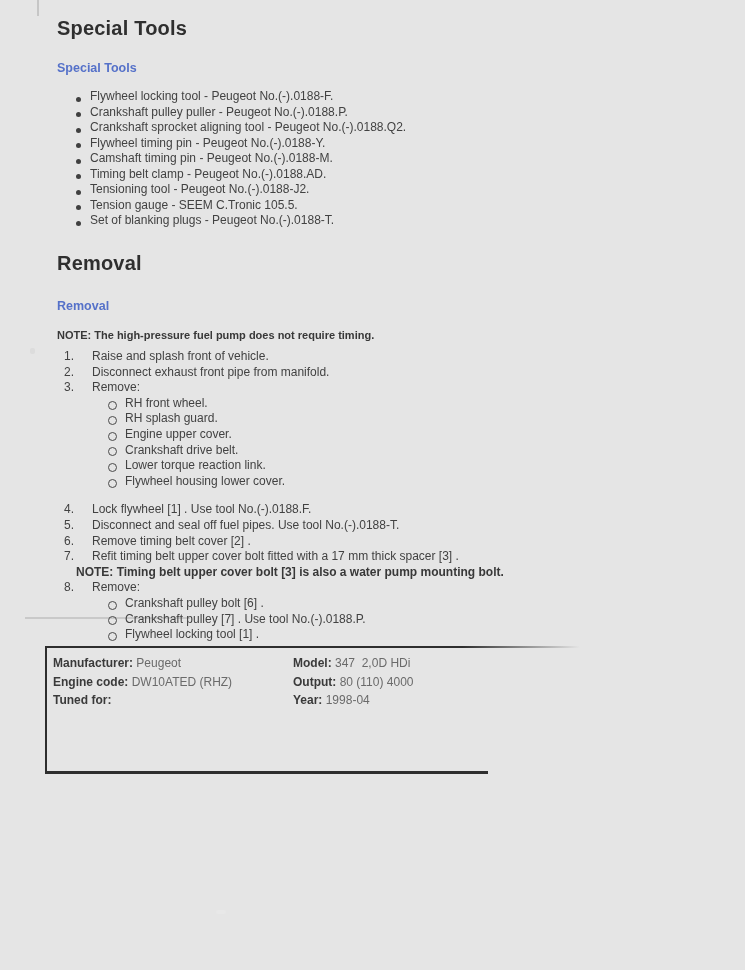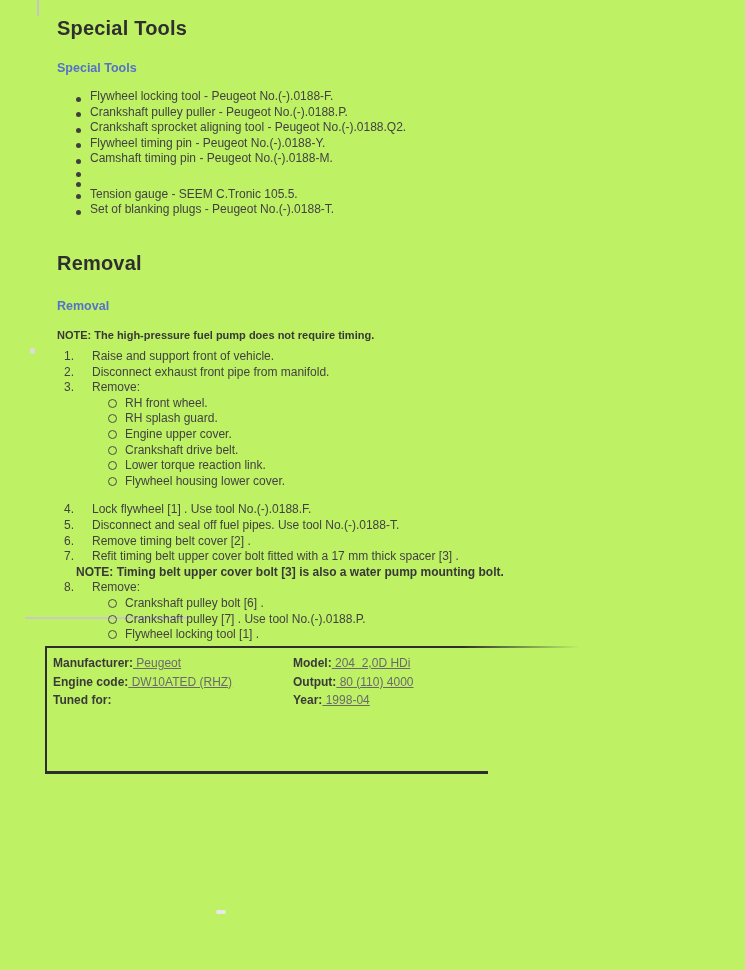--- a/index.html
+++ b/index.html
@@ -1,19 +1,19 @@
 <!DOCTYPE html>
 <html><head>
 <meta charset="utf-8">
 <style>
   html,body{margin:0;padding:0;background:#ffffff;}
   .page{
     position:relative;
     width:745px;height:970px;
-    background:#bef264;
+    background:#e5e5e5;
     font-family:"Liberation Sans", sans-serif;
     color:#3f3f3f;
     overflow:hidden;
   }
   
   .artifact{position:absolute;pointer-events:none;}
   .edge-line{left:37px;top:0;width:2px;height:16px;background:#c6c6c6;}
   .speck{left:30px;top:348px;width:5px;height:6px;background:#dcdcdc;border-radius:2px;}
   .strike-line{left:25px;top:617px;width:165px;height:2px;background:#c9c9c9;filter:blur(.4px);}
   .smudge{left:216px;top:910px;width:10px;height:4px;background:#e8e8e8;border-radius:2px;}
@@ -30,38 +30,38 @@
   .tool-row{display:flex;align-items:center;line-height:15.5px;font-size:12px;color:#424242;}
   .dot{flex:0 0 auto;width:5px;height:5px;border-radius:50%;background:#3f3f3f;margin:5px 9px 0 0;}
 
   .sec-removal{position:absolute;left:57px;top:252px;width:660px;}
   .sec-removal .blue-sub{margin-top:24px;}
   .main-note{margin-top:15px;font-size:11px;font-weight:700;color:#383838;line-height:15px;}
 
   .steps{position:absolute;left:64px;top:349px;width:650px;font-size:12px;color:#424242;}
   .step{display:flex;line-height:15.6px;}
   .step .num{flex:0 0 28px;}
-  .substep{display:flex;align-items:flex-start;line-height:15.6px;margin-left:44px;}
+  .substep{display:flex;align-items:center;line-height:15.6px;margin-left:44px;}
   .circle{flex:0 0 auto;width:7px;height:7px;border:1.3px solid #4a4a4a;border-radius:50%;margin:3px 8px 0 0;background:transparent;}
   .gap13{height:13px;}
   .step-note{margin-left:12px;font-weight:700;color:#383838;line-height:15.6px;}
 
   
   .infobox{position:absolute;left:45px;top:646px;width:660px;height:128px;}
   .ib-top{position:absolute;left:0;top:0;width:535px;height:2px;
           background:linear-gradient(to right,#2e2e2e 0%,#2e2e2e 78%,rgba(46,46,46,0) 100%);}
   .ib-left{position:absolute;left:0;top:0;width:2px;height:127px;background:#2e2e2e;}
   .ib-bottom{position:absolute;left:0;top:125px;width:443px;height:2.5px;background:#2e2e2e;}
   .ib-cols{position:absolute;left:8px;top:8px;display:flex;width:620px;}
   .ib-col{display:flex;flex-direction:column;}
   .ib-col.left{width:240px;}
   .ib-col.right{width:300px;}
   .ib-row{line-height:18.5px;font-size:12px;white-space:pre-wrap;}
   .ib-row .lbl{font-weight:700;color:#3a3a3a;}
-  .ib-row .val{color:#6a6a6a;text-decoration:underline;}
+  .ib-row .val{color:#6a6a6a;}
 </style>
 </head>
 <body>
 
 <div class="page">
 
   <div class="artifact edge-line"></div>
   <div class="artifact speck"></div>
   <div class="artifact strike-line"></div>
   <div class="artifact smudge"></div>
@@ -85,23 +85,25 @@
       <div class="tool-row">
           <span class="dot"></span>
           <span>Flywheel timing pin - Peugeot No.(-).0188-Y.</span>
         </div>
       <div class="tool-row">
           <span class="dot"></span>
           <span>Camshaft timing pin - Peugeot No.(-).0188-M.</span>
         </div>
       <div class="tool-row">
           <span class="dot"></span>
-        </div>
-      <div class="tool-row">
-          <span class="dot"></span>
+          <span>Timing belt clamp - Peugeot No.(-).0188.AD.</span>
+        </div>
+      <div class="tool-row">
+          <span class="dot"></span>
+          <span>Tensioning tool - Peugeot No.(-).0188-J2.</span>
         </div>
       <div class="tool-row">
           <span class="dot"></span>
           <span>Tension gauge - SEEM C.Tronic 105.5.</span>
         </div>
       <div class="tool-row">
           <span class="dot"></span>
           <span>Set of blanking plugs - Peugeot No.(-).0188-T.</span>
         </div>
     </div>
@@ -109,21 +111,21 @@
 
   <section class="sec-removal">
     <h1>Removal</h1>
     <div class="blue-sub">Removal</div>
     <div class="main-note">NOTE: The high-pressure fuel pump does not require timing.</div>
   </section>
 
   <div class="steps">
     <div class="step">
         <span class="num">1.</span>
-        <span class="txt">Raise and support front of vehicle.</span>
+        <span class="txt">Raise and splash front of vehicle.</span>
       </div>
     <div class="step">
         <span class="num">2.</span>
         <span class="txt">Disconnect exhaust front pipe from manifold.</span>
       </div>
     <div class="step">
         <span class="num">3.</span>
         <span class="txt">Remove:</span>
       </div>
 
@@ -194,20 +196,20 @@
     <div class="ib-top"></div>
     <div class="ib-left"></div>
     <div class="ib-bottom"></div>
     <div class="ib-cols">
       <div class="ib-col left">
         <div class="ib-row"><span class="lbl">Manufacturer:</span><span class="val"> Peugeot</span></div>
         <div class="ib-row"><span class="lbl">Engine code:</span><span class="val"> DW10ATED (RHZ)</span></div>
         <div class="ib-row"><span class="lbl">Tuned for:</span><span class="val"></span></div>
       </div>
       <div class="ib-col right">
-        <div class="ib-row"><span class="lbl">Model:</span><span class="val"> 204  2,0D HDi</span></div>
+        <div class="ib-row"><span class="lbl">Model:</span><span class="val"> 347  2,0D HDi</span></div>
         <div class="ib-row"><span class="lbl">Output:</span><span class="val"> 80 (110) 4000</span></div>
         <div class="ib-row"><span class="lbl">Year:</span><span class="val"> 1998-04</span></div>
       </div>
     </div>
   </div>
 
 </div>
 
 </body></html>

